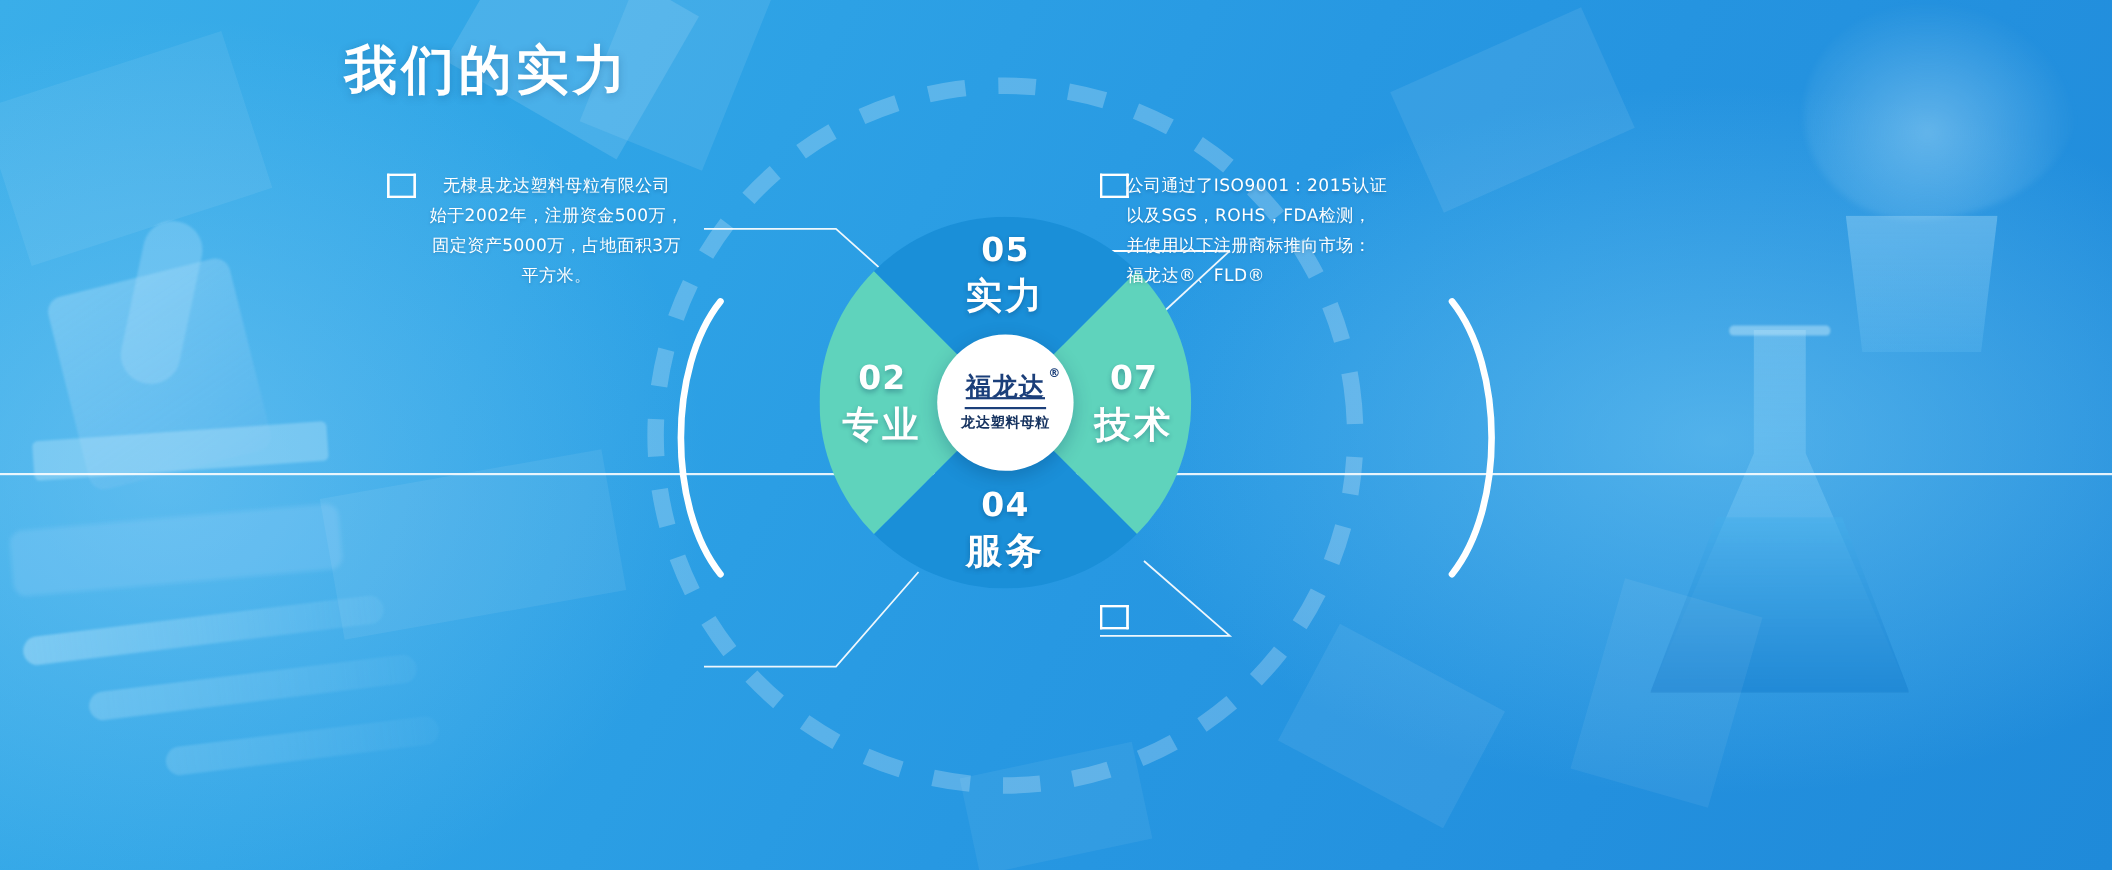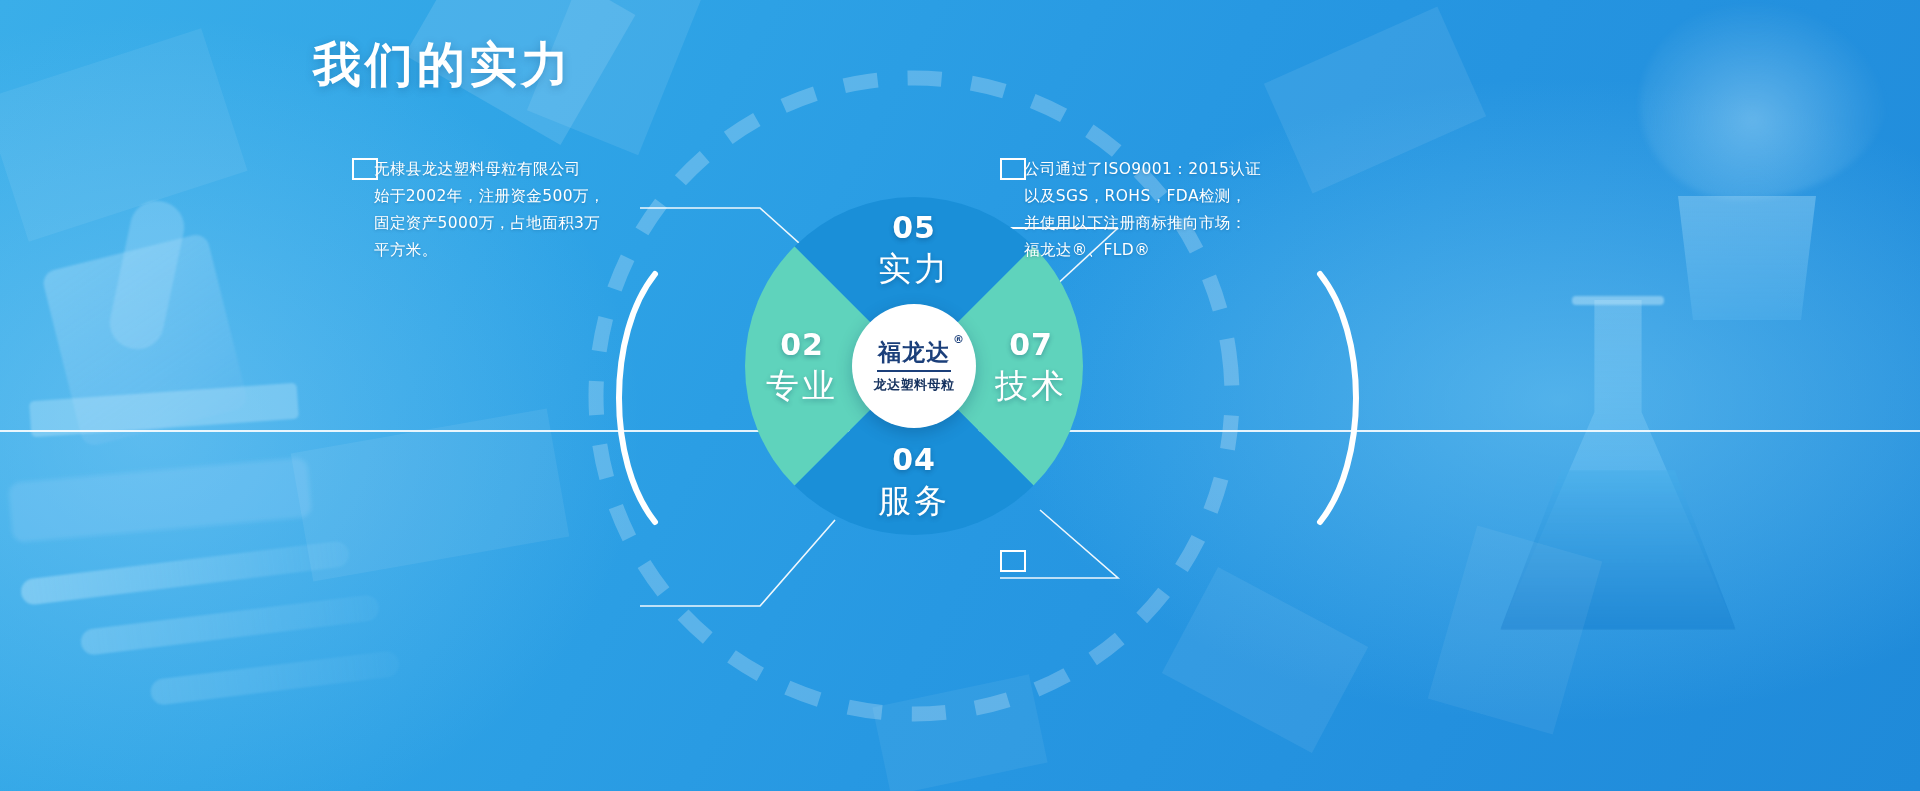--- a/index.html
+++ b/index.html
@@ -113,64 +113,65 @@
   .seg-label{
     position:absolute; text-align:center; color:#ffffff;
     text-shadow:0 2px 5px rgba(0,40,80,.30);
     user-select:none; line-height:1;
   }
   .seg-num{
     font-size:30px; font-weight:700; letter-spacing:1px;
     font-family:"DejaVu Sans","Liberation Sans",sans-serif;
   }
   .seg-name{
-    font-size:33px; font-weight:400; margin-top:9px; letter-spacing:3px;
+    font-size:33px; font-weight:700; margin-top:9px; letter-spacing:3px;
     font-family:"DejaVu Sans","Liberation Sans",sans-serif;
     text-align:center;
   }
   .lbl-01{ left:50%; top:16px;  transform:translateX(-50%); }
   .lbl-02{ left:21px; top:50%;  transform:translateY(-50%); }
   .lbl-03{ right:16px; top:50%; transform:translateY(-50%); }
   .lbl-04{ left:50%; bottom:18px; transform:translateX(-50%); }
 
   
   .hub{
     position:absolute; left:50%; top:50%; transform:translate(-50%,-50%);
     width:124px; height:124px; border-radius:50%;
     background:#ffffff; box-shadow:0 5px 16px rgba(0,45,90,.26);
     display:flex; flex-direction:column; align-items:center; justify-content:center;
     gap:2px;
   }
   .hub-main{
     position:relative; color:#1b3f7a; font-weight:700; font-size:23px;
     letter-spacing:1px; line-height:1;
     font-family:"DejaVu Sans","Liberation Sans",sans-serif;
+    text-decoration:underline;
   }
   .hub-reg{
     position:absolute; right:-15px; top:-7px; font-size:11px; font-weight:700;
     color:#1b3f7a;
   }
   .hub-rule{ width:74px; height:2px; background:#1b3f7a; margin:4px 0 4px; }
   .hub-sub{
     color:#15325f; font-weight:700; font-size:13px; letter-spacing:.5px; line-height:1;
-    font-family:Liberation Serif, serif;
+    font-family:Liberation Mono, monospace;
   }
 
   
   .connectors{ position:absolute; inset:0; pointer-events:none; }
 
   
   .callout{ position:absolute; }
   .callout .txt{
     color:#ffffff; font-size:15.5px; line-height:27px; letter-spacing:.4px;
     text-shadow:0 1px 3px rgba(0,50,95,.28);
     font-family:"DejaVu Sans","Liberation Sans",sans-serif;
     white-space:pre-line;
   }
-  .callout.left .txt{ text-align:left; }
+  .callout.left .txt{ text-align:center; }
   .callout.right .txt{ text-align:left; }
 
   .brk{ position:absolute; width:26px; height:22px; }
   .brk::before{ content:""; position:absolute; background:#fff; }
   .brk::after { content:""; position:absolute; background:#fff; }
   .brk.tl::before{ left:0; top:0; width:26px; height:2px; }
   .brk.tl::after { left:0; top:0; width:2px; height:22px; }
   .brk.tr::before{ right:0; top:0; width:26px; height:2px; }
   .brk.tr::after { right:0; top:0; width:2px; height:22px; }
   .brk.bl::before{ left:0; bottom:0; width:26px; height:2px; }

